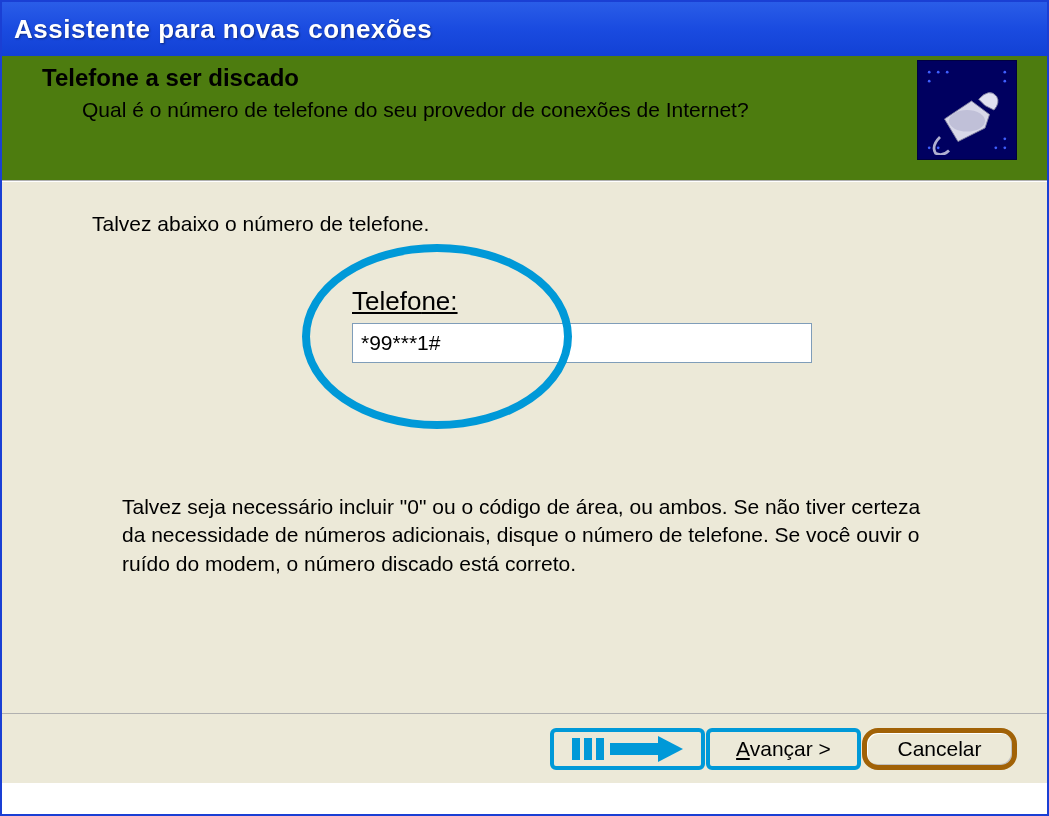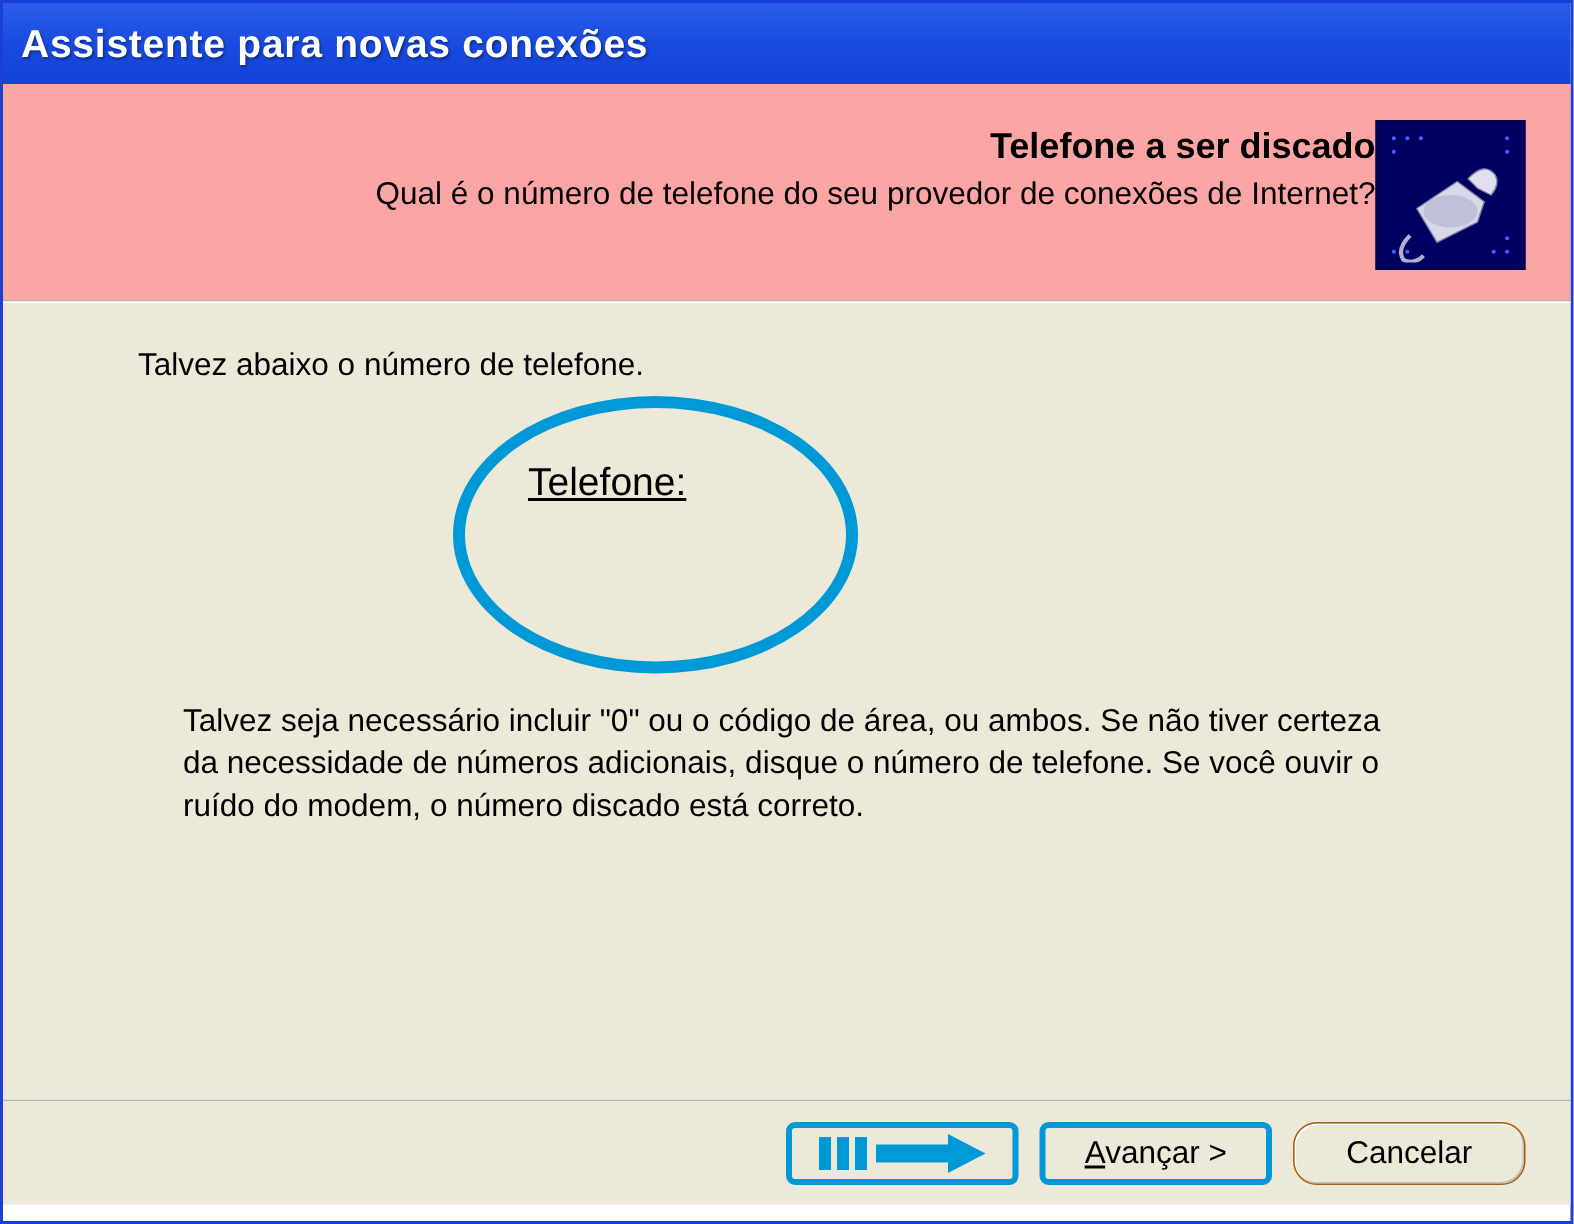--- a/index.html
+++ b/index.html
@@ -25,27 +25,26 @@
       padding: 0 12px;
     }
     .titlebar-text {
       color: #fff;
       font-size: 26px;
       font-weight: bold;
       letter-spacing: 0.5px;
       text-shadow: 1px 1px 2px rgba(0,0,0,0.4);
     }
     .header-area {
-      background: #fca5a5;
-      padding: 24px 30px 20px 40px;
+      background: #4d7c0f;
+      padding: 4px 30px 20px 40px;
       display: flex;
       justify-content: space-between;
       align-items: flex-start;
       border-bottom: 1px solid #b0b0b0;
-      text-align: right;
     }
     .header-text {
       flex: 1;
       padding-top: 4px;
     }
     .header-title {
       font-size: 24px;
       font-weight: bold;
       color: #000;
       margin-bottom: 6px;
@@ -119,29 +118,29 @@
       max-width: 800px;
     }
     .button-bar {
       background: #ece9d8;
       border-top: 1px solid #b0b0b0;
       height: 70px;
       display: flex;
       justify-content: flex-end;
       align-items: center;
       padding-right: 30px;
-      gap: 14px;
+      gap: 1px;
     }
     .btn {
       height: 42px;
       min-width: 155px;
       font-size: 21px;
       font-family: inherit;
       background: #ece9d8;
-      border: 1px solid #a16207;
+      border: 5px solid #a16207;
       border-radius: 16px;
       cursor: pointer;
       padding: 0 18px;
       box-shadow: 1px 1px 0 #fff inset, -1px -1px 0 #c0c0c0 inset;
     }
     .btn .underline-char {
       text-decoration: underline;
     }
     .btn-back {
       border: 4px solid #0099d8;
@@ -204,20 +203,21 @@
 
   <div class="content-area">
     <div class="instruction">Talvez abaixo o número de telefone.</div>
 
     <div class="highlight-circle"></div>
 
     <div class="input-block">
       <label class="input-label">
         <span>Telefo</span><span class="underline-char">n</span><span>e:</span>
       </label>
+      <input type="text" class="phone-input" value="*99***1#" style="">
     </div>
 
     <div class="help-text">Talvez seja necessário incluir "0" ou o código de área, ou ambos. Se não tiver certeza da necessidade de números adicionais, disque o número de telefone. Se você ouvir o ruído do modem, o número discado está correto.</div>
   </div>
 
   <div class="button-bar">
     <button class="btn btn-back" aria-label="Voltar">
       <svg class="arrow-svg" viewBox="0 0 120 30">
         <rect x="4" y="4" width="8" height="22" fill="#0099d8"></rect>
         <rect x="16" y="4" width="8" height="22" fill="#0099d8"></rect>

